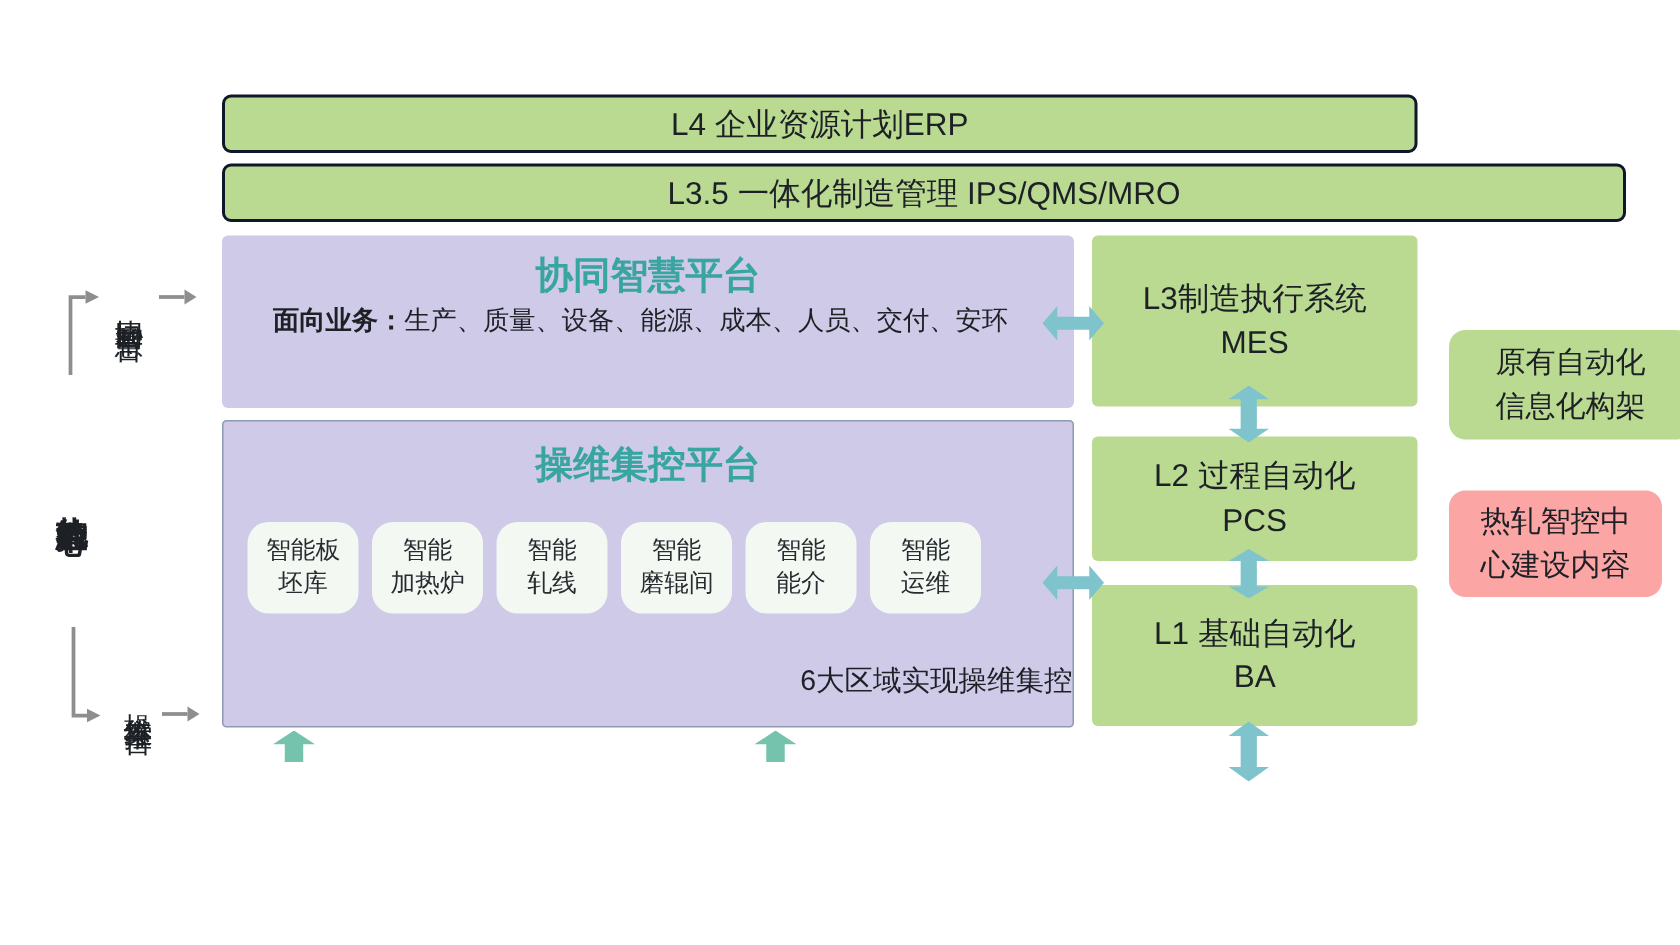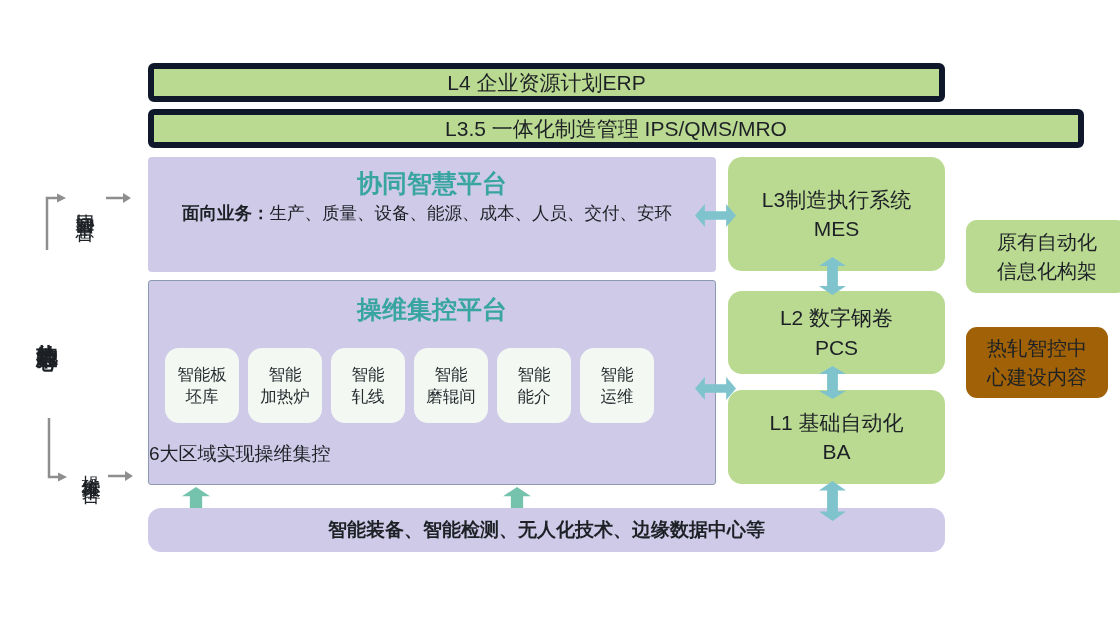--- a/index.html
+++ b/index.html
@@ -2,28 +2,28 @@
 <html><head>
 <meta charset="utf-8">
 <style>
   html,body{margin:0;padding:0;background:#ffffff;}
   #stage{
     position:relative;width:1120px;height:630px;background:#ffffff;overflow:hidden;
     font-family:"Liberation Sans","DejaVu Sans",sans-serif;color:#1d2126;
   }
   .abs{position:absolute;box-sizing:border-box;}
   .flexc{display:flex;align-items:center;justify-content:center;text-align:center;}
-  .greenbar{background:#bada92;border:6px solid #0f172a;border-radius:6px;font-size:21px;font-weight:500;}
-  .greenbox{background:#bada92;border-radius:14px;font-size:21px;line-height:1.4;flex-direction:column;}
+  .greenbar{background:#bada92;border:2px solid #0f172a;border-radius:6px;font-size:21px;font-weight:500;}
+  .greenbox{background:#bada92;border-radius:4px;font-size:21px;line-height:1.4;flex-direction:column;}
   .purplebox{background:#cecae8;border-radius:4px;}
   .teal-title{color:#38a5a0;font-weight:bold;font-size:25px;text-align:center;}
   .bodyline{font-size:17.5px;line-height:27px;white-space:nowrap;}
   .bodyline b{font-weight:bold;}
   .module{
-    background:#f3f8f2;border-radius:14px;width:74px;height:75px;
+    background:#f3f8f2;border-radius:14px;width:74px;height:61px;
     font-size:16.5px;line-height:1.32;white-space:pre-line;color:#272c31;
   }
   .pre{white-space:pre-line;}
   .h-double{background:#7fc4cd;clip-path:polygon(0% 50%,24% 0%,24% 31%,76% 31%,76% 0%,100% 50%,76% 100%,76% 69%,24% 69%,24% 100%);}
   .v-double{background:#7fc4cd;clip-path:polygon(50% 0%,100% 24%,70% 24%,70% 76%,100% 76%,50% 100%,0% 76%,30% 76%,30% 24%,0% 24%);}
   .up-arrow{background:#75c3ac;clip-path:polygon(50% 0%,100% 44%,72% 44%,72% 100%,28% 100%,28% 44%,0% 44%);}
   .vtext{writing-mode:vertical-rl;text-orientation:upright;letter-spacing:2px;display:flex;align-items:center;justify-content:center;}
 </style>
 </head>
 <body>
@@ -47,41 +47,40 @@
     <div class="abs flexc module" style="left:99px;top:67px;">智能
 加热炉</div>
     <div class="abs flexc module" style="left:182px;top:67px;">智能
 轧线</div>
     <div class="abs flexc module" style="left:265px;top:67px;">智能
 磨辊间</div>
     <div class="abs flexc module" style="left:348px;top:67px;">智能
 能介</div>
     <div class="abs flexc module" style="left:431px;top:67px;">智能
 运维</div>
-    <div class="abs" style="left:0;top:160px;width:100%;text-align:left;font-size:19px;font-weight:500;">6大区域实现操维集控</div>
+    <div class="abs" style="left:0;top:160px;width:100%;text-align:right;font-size:19px;font-weight:500;">6大区域实现操维集控</div>
   </div>
 
   <div class="abs flexc greenbox" style="left:728px;top:157px;width:217px;height:114px;">
     <div>L3制造执行系统</div>
     <div>MES</div>
   </div>
   <div class="abs flexc greenbox" style="left:728px;top:291px;width:217px;height:83px;">
-    <div>L2 数字钢卷</div>
+    <div>L2 过程自动化</div>
     <div>PCS</div>
   </div>
   <div class="abs flexc greenbox" style="left:728px;top:390px;width:217px;height:94px;text-align:center;">
     <div>L1 基础自动化</div>
     <div>BA</div>
   </div>
 
-  <div class="abs flexc purplebox" style="left:148px;top:508px;width:797px;height:44px;border-radius:13px;font-size:19px;font-weight:bold;">智能装备、智能检测、无人化技术、边缘数据中心等</div>
 
   <div class="abs flexc pre" style="left:966px;top:220px;width:162px;height:73px;background:#bada92;border-radius:11px;font-size:20px;line-height:1.45;">原有自动化
 信息化构架</div>
-  <div class="abs flexc pre" style="left:966px;top:327px;width:142px;height:71px;background:#a16207;border-radius:11px;font-size:20px;line-height:1.45;">热轧智控中
+  <div class="abs flexc pre" style="left:966px;top:327px;width:142px;height:71px;background:#fca5a5;border-radius:11px;font-size:20px;line-height:1.45;">热轧智控中
 心建设内容</div>
 
   <div class="abs vtext" style="left:72px;top:143px;width:26px;height:122px;font-size:19px;">协同智慧平台</div>
   <div class="abs vtext" style="left:31px;top:266px;width:32px;height:128px;font-size:21px;font-weight:bold;letter-spacing:1px;">热轧智控中心</div>
   <div class="abs vtext" style="left:78px;top:402px;width:26px;height:128px;font-size:19px;">操维集控平台</div>
 
   <svg class="abs" style="left:41px;top:192px;" width="28" height="62">
     <polyline points="6,58 6,6 16,6" fill="none" stroke="#8e8e8e" stroke-width="2.5"></polyline>
     <polygon points="16,1.5 25,6 16,10.5" fill="#8e8e8e"></polygon>
   </svg>

